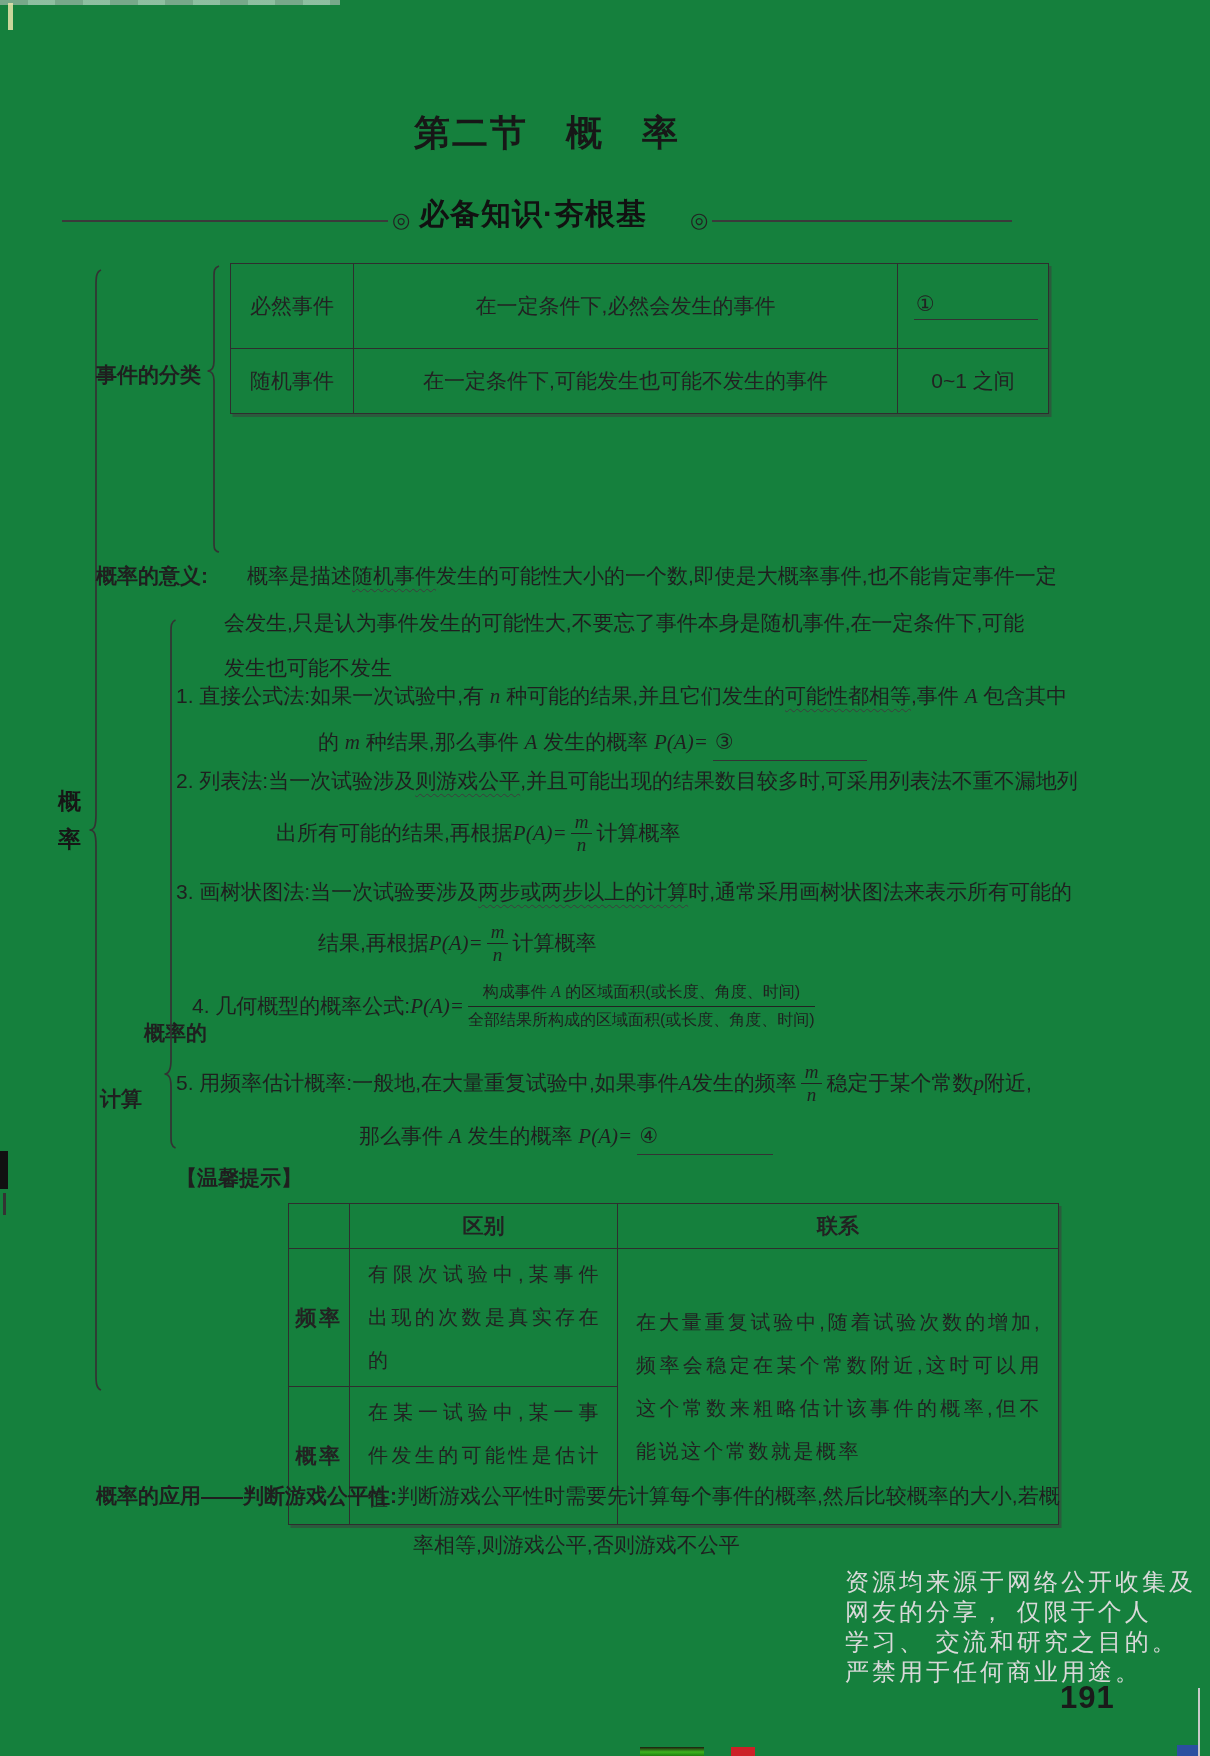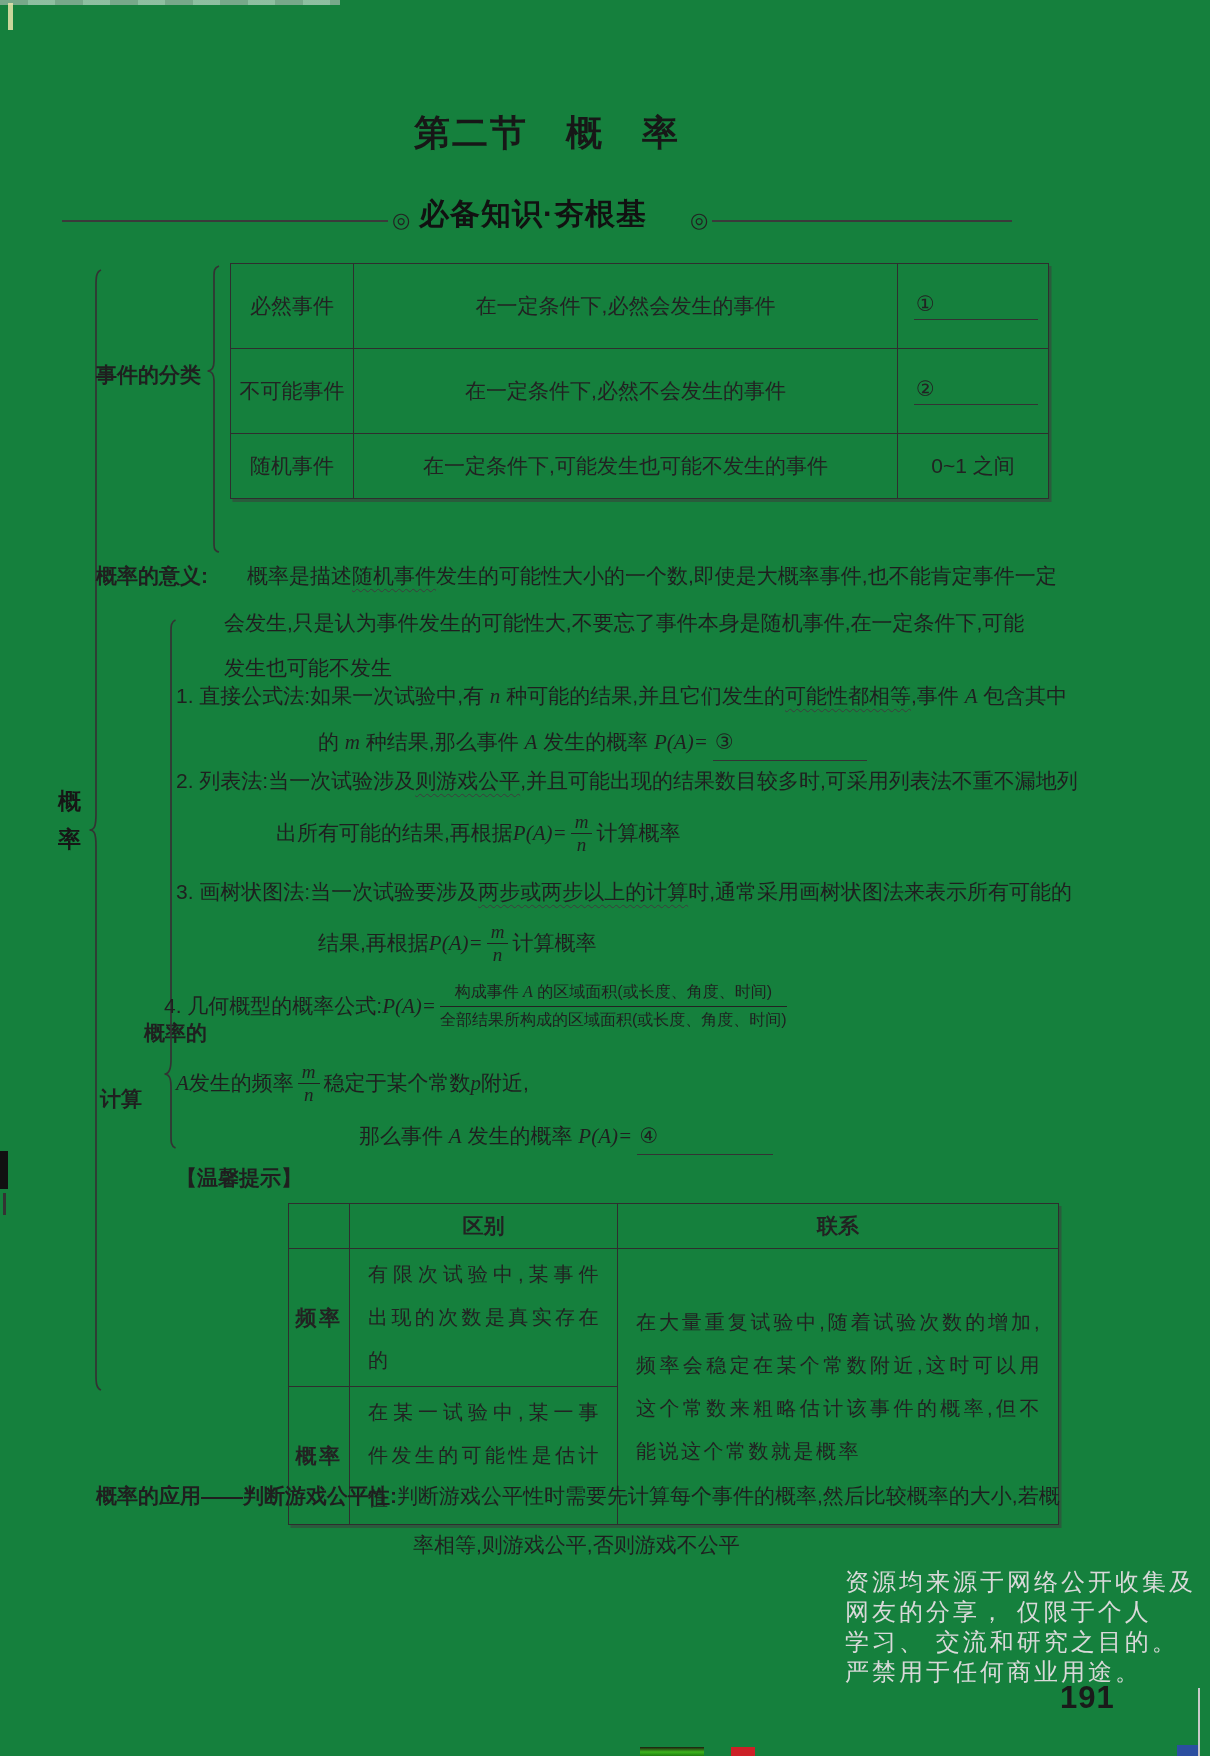--- a/index.html
+++ b/index.html
@@ -75,27 +75,20 @@
         <col style="width:151px">
       </colgroup>
     <tbody>
     <tr style="height:85px">
       <td>必然事件</td>
       <td>在一定条件下,必然会发生的事件</td>
       <td style="text-align:left;padding-left:16px;">
         <span class="ublank" style="width:118px;"><span>①</span></span>
       </td>
     </tr>
-    <tr style="height:85px">
-      <td>不可能事件</td>
-      <td>在一定条件下,必然不会发生的事件</td>
-      <td style="text-align:left;padding-left:16px;">
-        <span class="ublank" style="width:118px;"><span>②</span></span>
-      </td>
-    </tr>
     <tr style="height:65px">
       <td>随机事件</td>
       <td>在一定条件下,可能发生也可能不发生的事件</td>
       <td>0~1 之间</td>
     </tr>
   </tbody>
     </table>
 
   <div class="line b" style="left:96px;top:561px;">概率的意义:</div>
   <div class="line" style="left:247px;top:561px;">
@@ -136,30 +129,31 @@
   <div class="line flexrow" style="left:318px;top:922px;">
     <span>结果,再根据 </span>
       <span class="mvar">P(A)= </span>
       <span class="frac sfrac">
         <span class="fn mvar">m</span>
         <span class="fd mvar">n</span>
       </span>
       <span> 计算概率</span>
   </div>
 
-  <div class="line flexrow" style="left:164px;top:980px;">
+  <div class="line flexrow" style="left:192px;top:980px;">
     <span>4. 几何概型的概率公式:</span>
       <span class="mvar">P(A)= </span>
       <span class="frac bigfrac">
         <span class="fn"><span>构成事件 </span><span class="mvar">A</span><span> 的区域面积(或长度、角度、时间)</span></span>
         <span class="fd">全部结果所构成的区域面积(或长度、角度、时间)</span>
       </span>
   </div>
 
   <div class="line flexrow" style="left:176px;top:1062px;">
+    <span>5. 用频率估计概率:一般地,在大量重复试验中,如果事件 </span>
       <span class="mvar">A</span>
       <span> 发生的频率</span>
       <span class="frac sfrac">
         <span class="fn mvar">m</span>
         <span class="fd mvar">n</span>
       </span>
       <span>稳定于某个常数 </span>
       <span class="mvar">p</span>
       <span> 附近,</span>
   </div>

